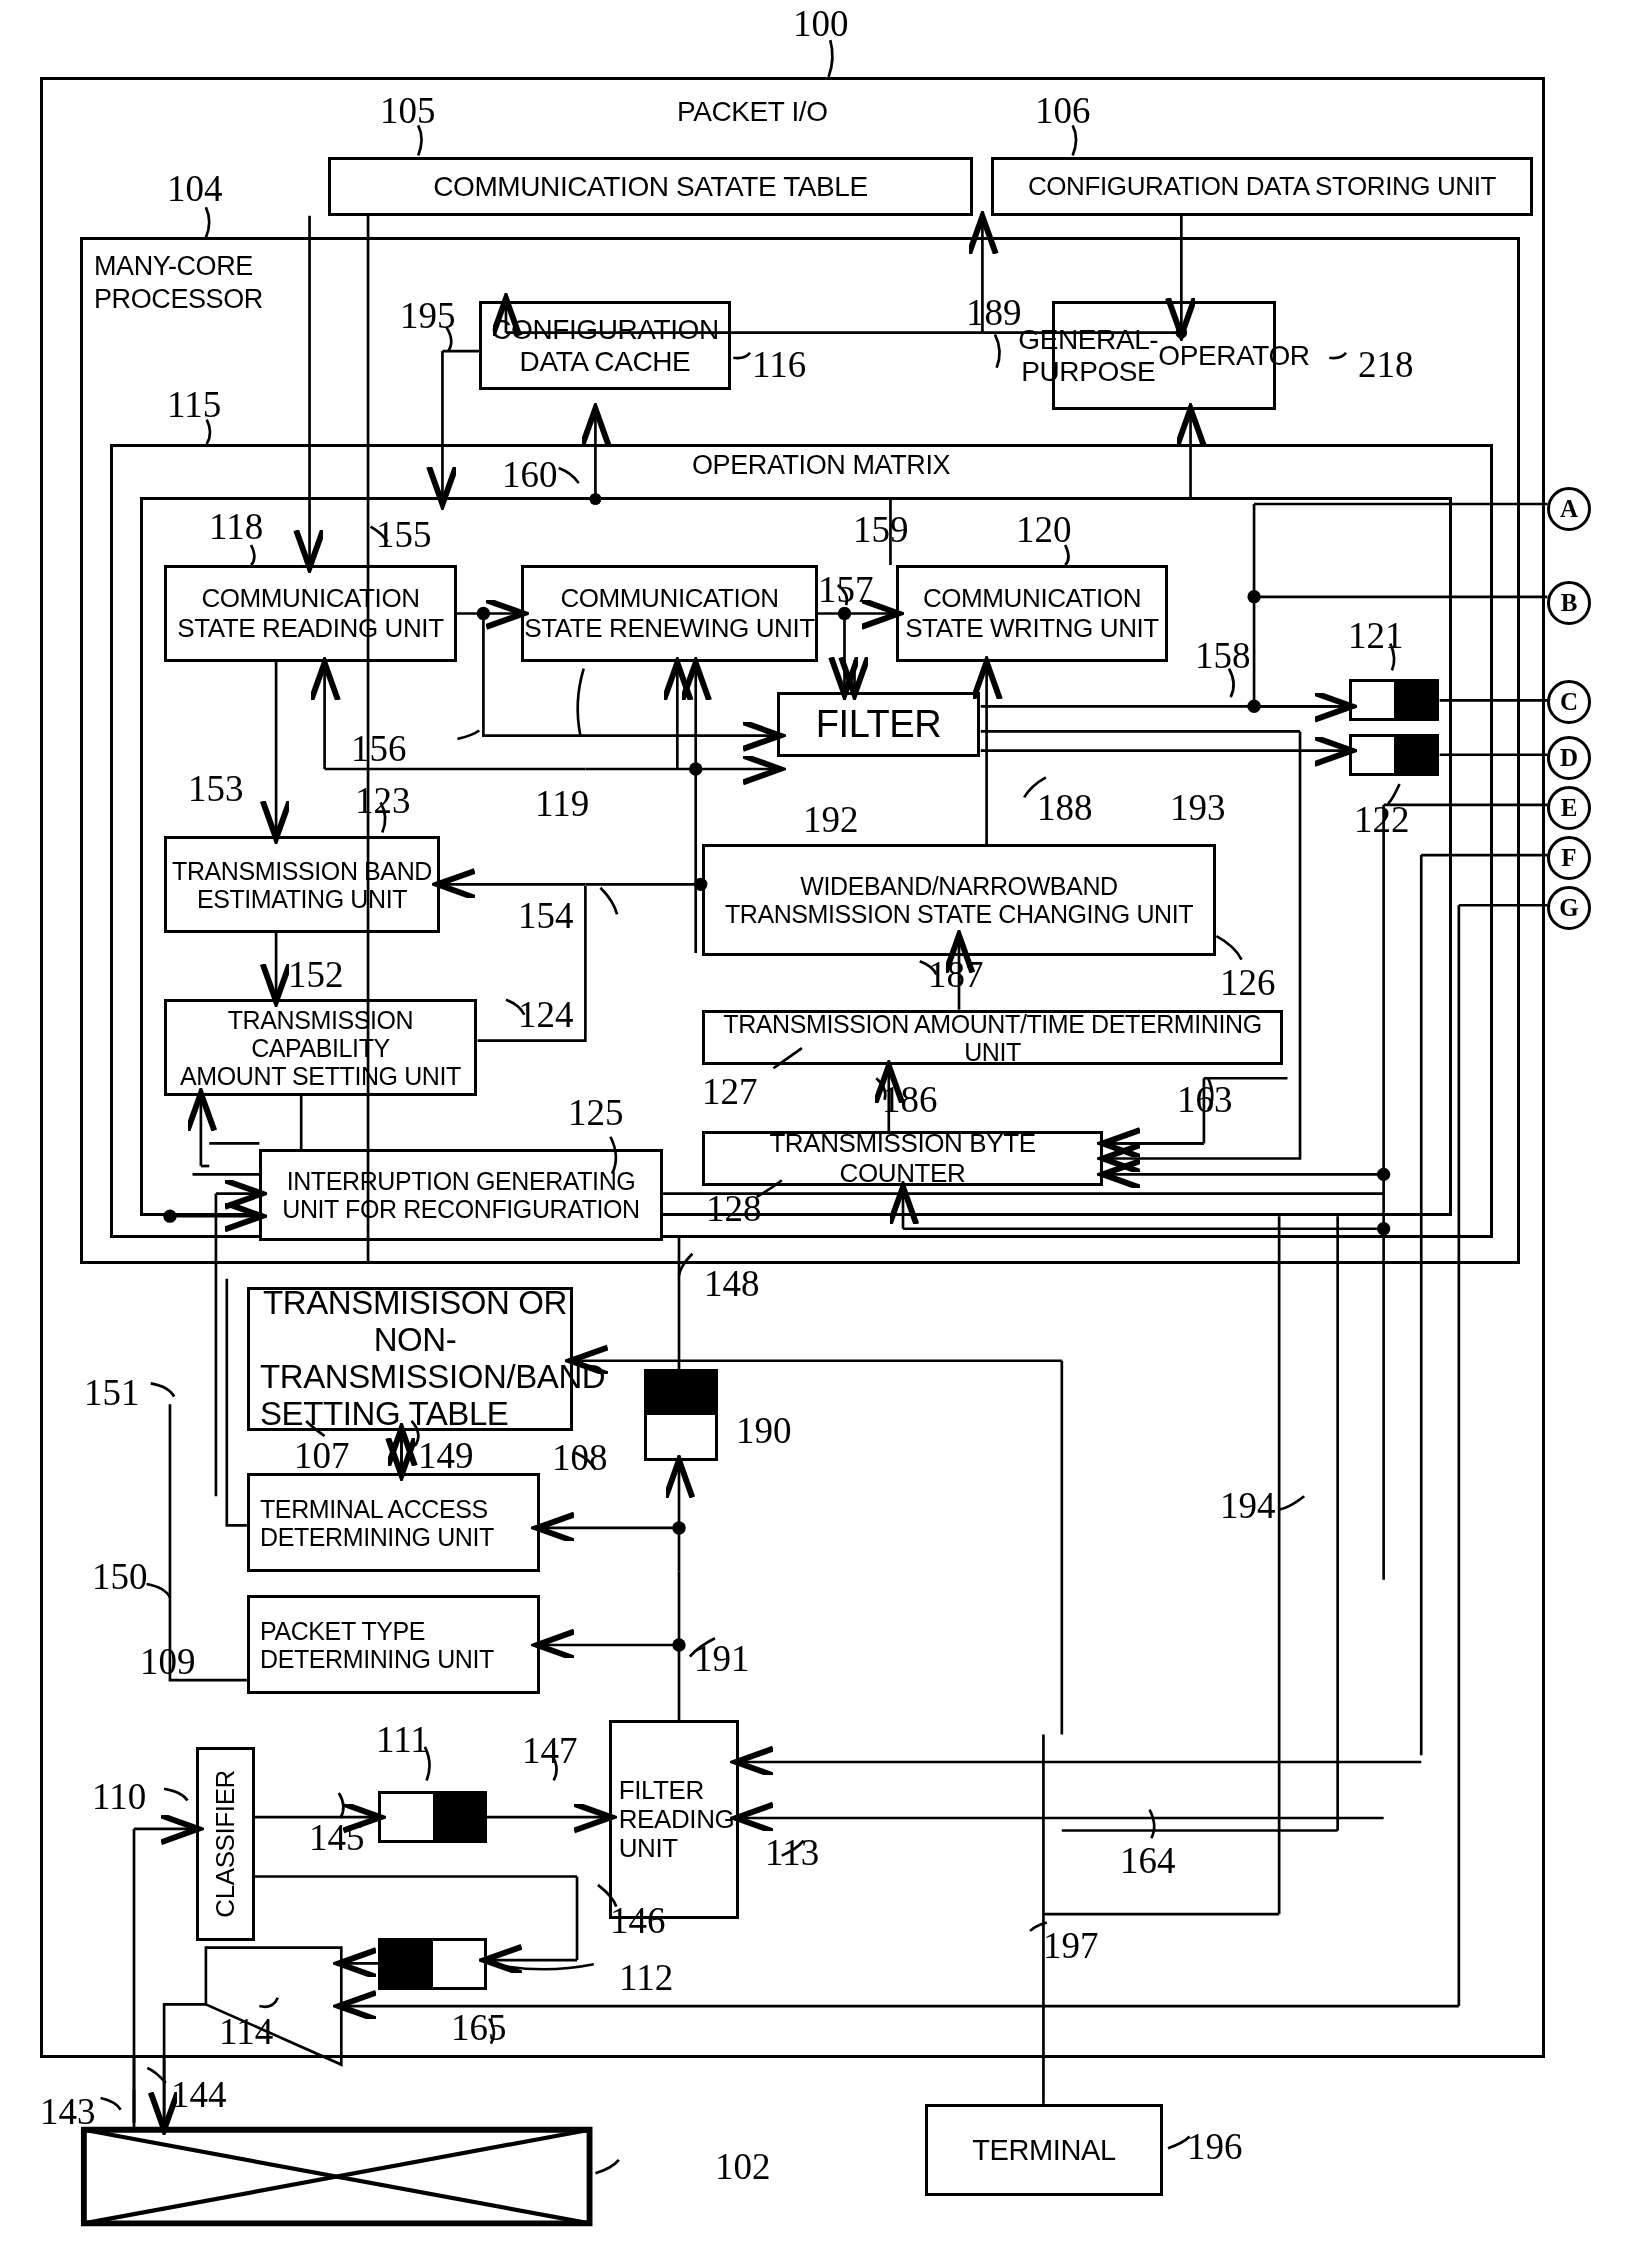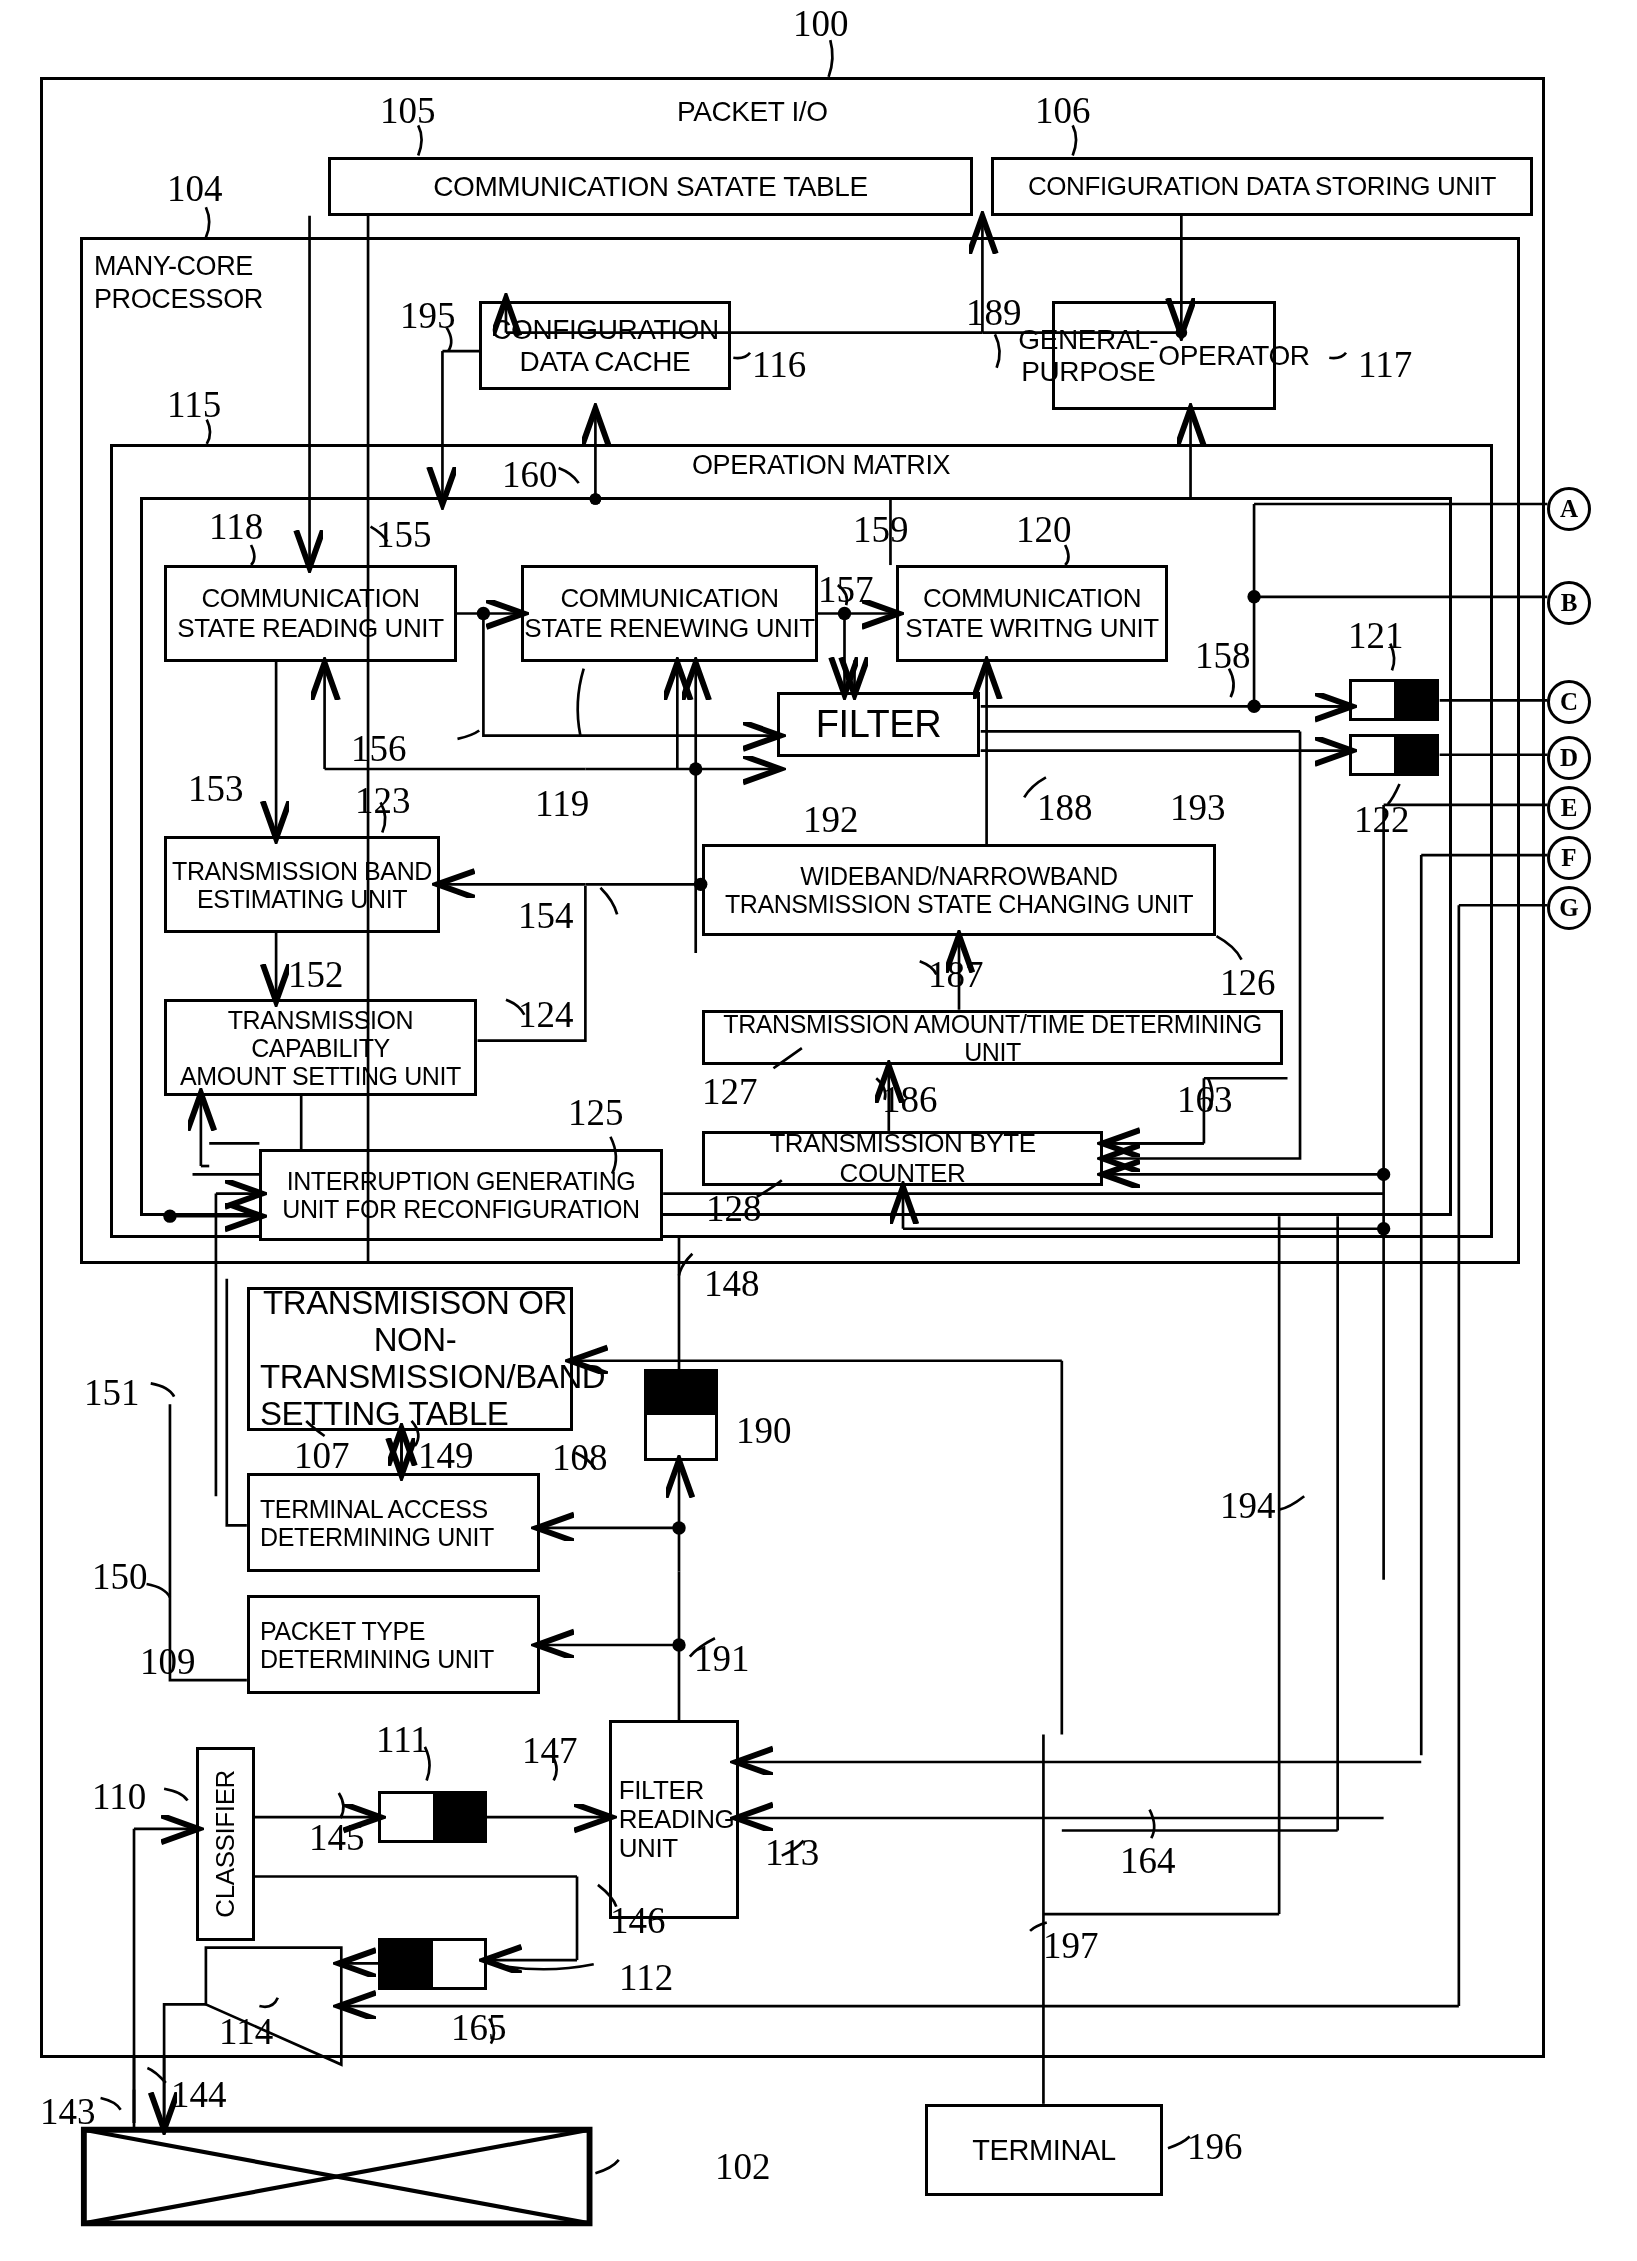--- a/index.html
+++ b/index.html
@@ -79,21 +79,21 @@
   <div class="box" style="left:164px;top:999px;width:313px;height:97px;font-size:25px;flex-direction:column;">
     <span>TRANSMISSION CAPABILITY</span>
     <span>AMOUNT SETTING UNIT</span>
   </div>
 
   <div class="box" style="left:259px;top:1149px;width:404px;height:92px;font-size:25px;flex-direction:column;">
     <span>INTERRUPTION GENERATING</span>
     <span>UNIT FOR RECONFIGURATION</span>
   </div>
 
-  <div class="box" style="left:702px;top:844px;width:514px;height:92px;font-size:25px;flex-direction:column;">
+  <div class="box" style="left:702px;top:844px;width:514px;height:112px;font-size:25px;flex-direction:column;">
     <span>WIDEBAND/NARROWBAND</span>
     <span>TRANSMISSION STATE CHANGING UNIT</span>
   </div>
 
   <div class="box" style="left:702px;top:1010px;width:581px;height:55px;font-size:25px;">
     <span>TRANSMISSION AMOUNT/TIME DETERMINING UNIT</span>
   </div>
 
   <div class="box" style="left:702px;top:1131px;width:401px;height:55px;font-size:26px;">
     <span>TRANSMISSION BYTE COUNTER</span>
@@ -166,21 +166,21 @@
   <div class="ttl" style="left:692px;top:450px;font-size:27px;">
     <span>OPERATION MATRIX</span></div>
 
   <div class="lbl" style="left:793px;top:1.7px;font-size:37px;"><span>100</span></div>
   <div class="lbl" style="left:380px;top:89px;font-size:37px;"><span>105</span></div>
   <div class="lbl" style="left:1035px;top:89px;font-size:37px;"><span>106</span></div>
   <div class="lbl" style="left:167px;top:167px;font-size:37px;"><span>104</span></div>
   <div class="lbl" style="left:400px;top:294px;font-size:37px;"><span>195</span></div>
   <div class="lbl" style="left:752px;top:343px;font-size:37px;"><span>116</span></div>
   <div class="lbl" style="left:966px;top:291px;font-size:37px;"><span>189</span></div>
-  <div class="lbl" style="left:1358px;top:343px;font-size:37px;"><span>117</span></div>
+  <div class="lbl" style="left:1358px;top:343px;font-size:37px;"><span>218</span></div>
   <div class="lbl" style="left:167px;top:383px;font-size:37px;"><span>115</span></div>
   <div class="lbl" style="left:502px;top:453px;font-size:37px;"><span>160</span></div>
   <div class="lbl" style="left:209px;top:505px;font-size:37px;"><span>118</span></div>
   <div class="lbl" style="left:376px;top:513px;font-size:37px;"><span>155</span></div>
   <div class="lbl" style="left:853px;top:508px;font-size:37px;"><span>159</span></div>
   <div class="lbl" style="left:1016px;top:508px;font-size:37px;"><span>120</span></div>
   <div class="lbl" style="left:818px;top:568px;font-size:37px;"><span>157</span></div>
   <div class="lbl" style="left:1195px;top:634px;font-size:37px;"><span>158</span></div>
   <div class="lbl" style="left:1348px;top:614px;font-size:37px;"><span>121</span></div>
   <div class="lbl" style="left:351px;top:727px;font-size:37px;"><span>156</span></div>

